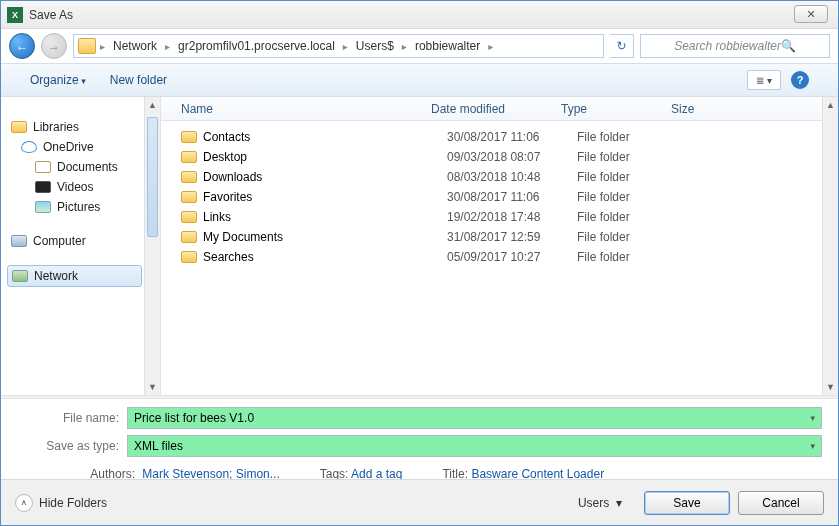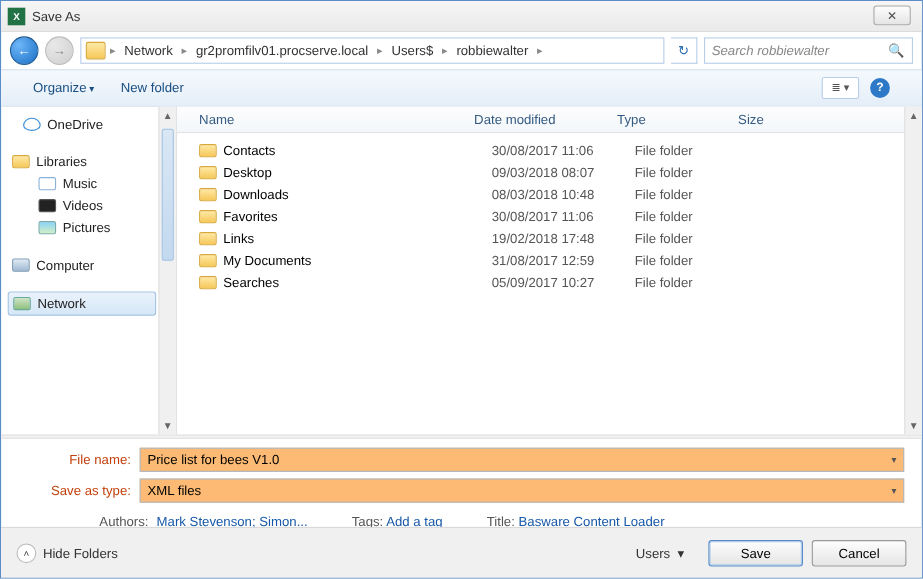--- a/index.html
+++ b/index.html
@@ -11,21 +11,21 @@
   .titlebar .close { position:absolute; right:10px; top:4px; width:34px; height:18px; border:1px solid #aaa; border-radius:3px; background:linear-gradient(#fdfdfd,#e5e5e5); display:flex; align-items:center; justify-content:center; color:#555; font-size:11px;}
   .navbar { height:34px; display:flex; align-items:center; padding:0 8px; gap:6px; }
   .circle-btn { width:26px; height:26px; border-radius:50%; display:flex; align-items:center; justify-content:center; color:#fff; font-size:12px; }
   .back { background: radial-gradient(circle at 30% 30%, #6db6f9, #1a6fc4); border:1px solid #1e5a94; }
   .fwd  { background: radial-gradient(circle at 30% 30%, #e8e8e8, #cfcfcf); border:1px solid #bbb; color:#888; }
   .addr { flex:1; height:24px; border:1px solid #b7cde8; background:#fff; display:flex; align-items:center; padding:0 4px; gap:4px; }
   .addr .folder-icon { width:18px; height:16px; background:linear-gradient(#ffe9a6,#f6c858); border:1px solid #d7a93a; border-radius:2px; }
   .crumb { color:#333; padding:2px 4px; }
   .sep { color:#888; font-size:10px; }
   .addr-refresh { width:24px; height:24px; border:1px solid #b7cde8; border-left:none; display:flex; align-items:center; justify-content:center; color:#2d6fb3; background:#fff; }
-  .search { width:190px; height:24px; border:1px solid #b7cde8; display:flex; align-items:center; padding:0 6px; color:#888; font-style:italic; justify-content:space-between; background:#fff;}
+  .search { width:190px; height:24px; border:1px solid #b7cde8; display:flex; align-items:center; padding:0 6px; color:#888; font-style:italic; justify-content:center; background:#fff;}
   .search .mag { font-style:normal; color:#4a7fb5; }
   .toolbar { height:34px; background:linear-gradient(#f5f9fd,#e4eef8); border-top:1px solid #d1dfee; border-bottom:1px solid #d1dfee; display:flex; align-items:center; padding:0 29px; gap:24px; color:#1b4f82; }
   .toolbar .drop::after { content:" ▾"; font-size:9px; color:#1b4f82;}
   .toolbar .right { margin-left:auto; display:flex; gap:10px; align-items:center; }
   .view-btn { width:34px; height:20px; border:1px solid #b7cde8; background:#fff; border-radius:2px; display:flex; align-items:center; justify-content:center; font-size:10px; color:#555;}
   .help { width:18px; height:18px; border-radius:50%; background:#2d78c7; color:#fff; display:flex; align-items:center; justify-content:center; font-weight:bold; font-size:11px;}
   .body { display:flex; height:298px; }
   .nav { width:160px; border-right:1px solid #e3e3e3; padding:6px 0 0 6px; position:relative; }
   .nav-scroll { position:absolute; right:0; top:0; bottom:0; width:16px; background:#f0f0f0; border-left:1px solid #e0e0e0;}
   .nav-scroll .thumb { position:absolute; left:2px; right:2px; top:20px; height:120px; background:linear-gradient(#d9e7f5,#c3d9ef); border:1px solid #9fc1e3; border-radius:2px;}
@@ -50,22 +50,22 @@
   .rows { padding:6px 0 0 20px; }
   .row { display:flex; align-items:center; height:20px; }
   .row .ico { margin-right:6px; }
   .row .c-name{width:244px;} .row .c-date{width:130px; color:#555;} .row .c-type{width:110px; color:#555;} .row .c-size{width:60px;}
   .list-scroll{position:absolute; right:0; top:0; bottom:0; width:16px; background:#f0f0f0; border-left:1px solid #e0e0e0;}
   .list-scroll .arr{position:absolute;left:0;right:0;height:16px;display:flex;align-items:center;justify-content:center;font-size:9px;color:#666;}
   .list-scroll .arr.up{top:0;} .list-scroll .arr.dn{bottom:0;}
   .divider { height:4px; background:#f0f0f0; border-top:1px solid #e3e3e3; border-bottom:1px solid #e3e3e3;}
   .fields { padding:8px 16px 2px 16px; }
   .field-row { display:flex; align-items:center; margin-bottom:6px; }
-  .field-row label { width:110px; text-align:right; padding-right:8px; color:#c2410c; }
-  .field-row .inp { flex:1; height:22px; border:1px solid #aeb9c2; background:#fdba74; padding:0 6px; display:flex; align-items:center; position:relative;}
+  .field-row label { width:110px; text-align:right; padding-right:8px; color:#737373; }
+  .field-row .inp { flex:1; height:22px; border:1px solid #aeb9c2; background:#86efac; padding:0 6px; display:flex; align-items:center; position:relative;}
   .field-row .inp .caret{position:absolute; right:6px; font-size:9px; color:#555;}
   .meta { display:flex; gap:40px; padding:4px 0 0 16px; color:#555;}
   .meta .lbl{color:#555; margin-right:4px; width:102px; text-align:right; display:inline-block;}
   .meta .link{color:#1658a7;}
   .footer { position:absolute; bottom:0; left:0; right:0; height:46px; background:#f0f0f0; border-top:1px solid #d9d9d9; display:flex; align-items:center; padding:0 14px;}
   .hide-folders{display:flex; align-items:center; gap:6px; color:#333;}
   .hide-folders .chev{width:18px;height:18px;border:1px solid #bbb;border-radius:50%;display:flex;align-items:center;justify-content:center;font-size:9px;background:#fff;}
   .footer .tools{margin-left:auto; margin-right:14px; color:#333;}
   .btn { width:86px; height:24px; border:1px solid #999; border-radius:3px; background:linear-gradient(#fdfdfd,#e5e5e5); display:flex; align-items:center; justify-content:center; margin-left:8px;}
   .btn.primary{border:1px solid #5a8cc7; box-shadow:0 0 0 1px #a9cdef inset;}
@@ -108,31 +108,31 @@
     <span>New folder</span>
     <div class="right">
       <div class="view-btn">≣ ▾</div>
       <div class="help">?</div>
     </div>
   </div>
 
   <div class="body">
 
     <div class="nav">
+      <div class="nav-item header" style="margin-top:14px">
+        <span class="ico"></span>
+        <span>Libraries</span>
+      </div>
       <div class="nav-item">
         <span class="ico cloud"></span>
         <span>OneDrive</span>
       </div>
-      <div class="nav-item header" style="margin-top:14px">
-        <span class="ico"></span>
-        <span>Libraries</span>
-      </div>
       <div class="nav-item sub">
-        <span class="ico music"></span>
-        <span>Music</span>
+        <span class="ico doc"></span>
+        <span>Documents</span>
       </div>
       <div class="nav-item sub">
         <span class="ico vid"></span>
         <span>Videos</span>
       </div>
       <div class="nav-item sub">
         <span class="ico pic"></span>
         <span>Pictures</span>
       </div>
       <div class="nav-item header" style="margin-top:14px">

